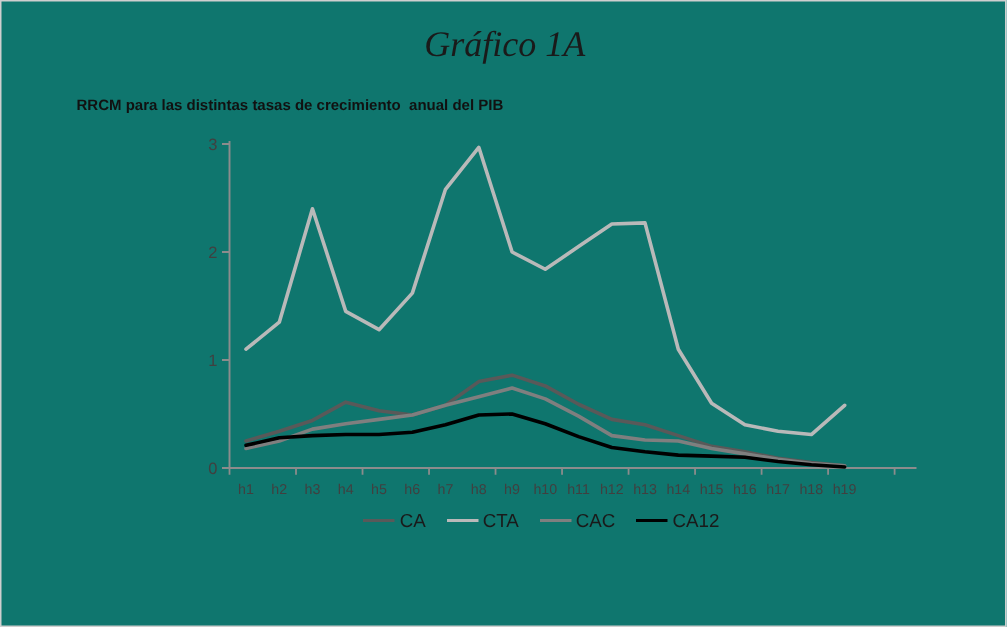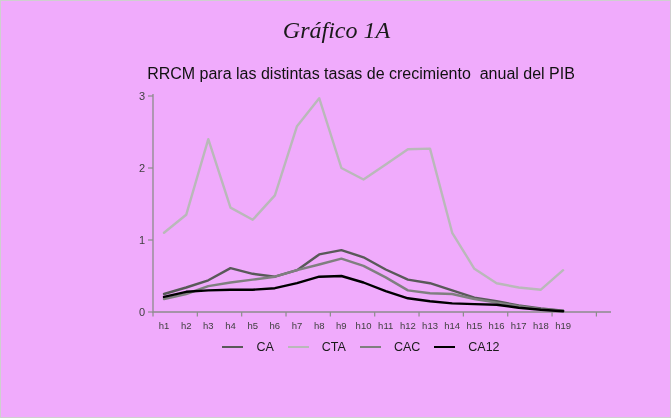--- a/index.html
+++ b/index.html
@@ -1,46 +1,45 @@
 <!DOCTYPE html>
 <html><head>
 <meta charset="utf-8">
 <style>
   html,body{margin:0;padding:0;background:#fff;}
   .page{
     position:relative;
     width:671px;height:418px;
-    background:#f0abfc;
+    background:#0f766e;
     border:1px solid #cfcfcf;
     box-sizing:border-box;
     font-family:"Liberation Sans", sans-serif;
     overflow:hidden;
   }
   .chart-title{
     position:absolute;top:16px;left:0;width:671px;
     text-align:center;
     font-family:"Liberation Serif", serif;
     font-style:italic;
     font-size:24px;
     color:#1a1a1a;
   }
   .chart-subtitle{
     position:absolute;top:64px;left:50px;width:620px;
-    text-align:center;
-    font-size:16px;
-    font-weight:normal;
+    font-size:10px;
+    font-weight:bold;
     color:#111;
     white-space:pre;
   }
   .plot-svg{position:absolute;top:85px;left:0;}
   .legend{
     position:absolute;top:339px;left:50px;width:620px;
     display:flex;justify-content:center;align-items:center;gap:14px;
   }
-  .legend-item{display:flex;align-items:center;gap:13px;}
+  .legend-item{display:flex;align-items:center;gap:3px;}
   .legend-swatch{display:inline-block;width:21px;height:0;border-top-style:solid;border-top-width:2.5px;}
   .legend-label{font-size:12.5px;color:#1a1a1a;}
   .source-note{
     position:absolute;top:372px;left:104px;
     font-family:"Liberation Serif", serif;
     font-size:17px;
     color:#111;
   }
 </style>
 </head>

